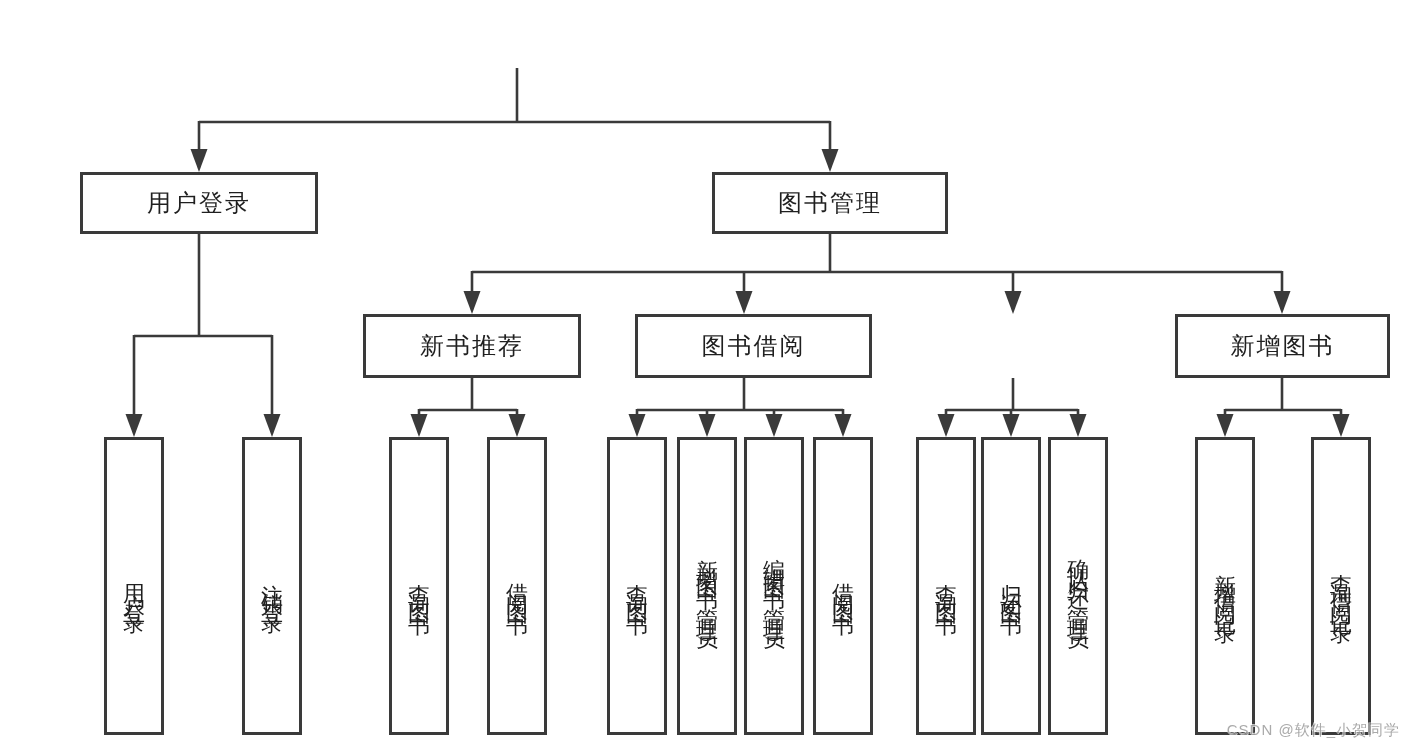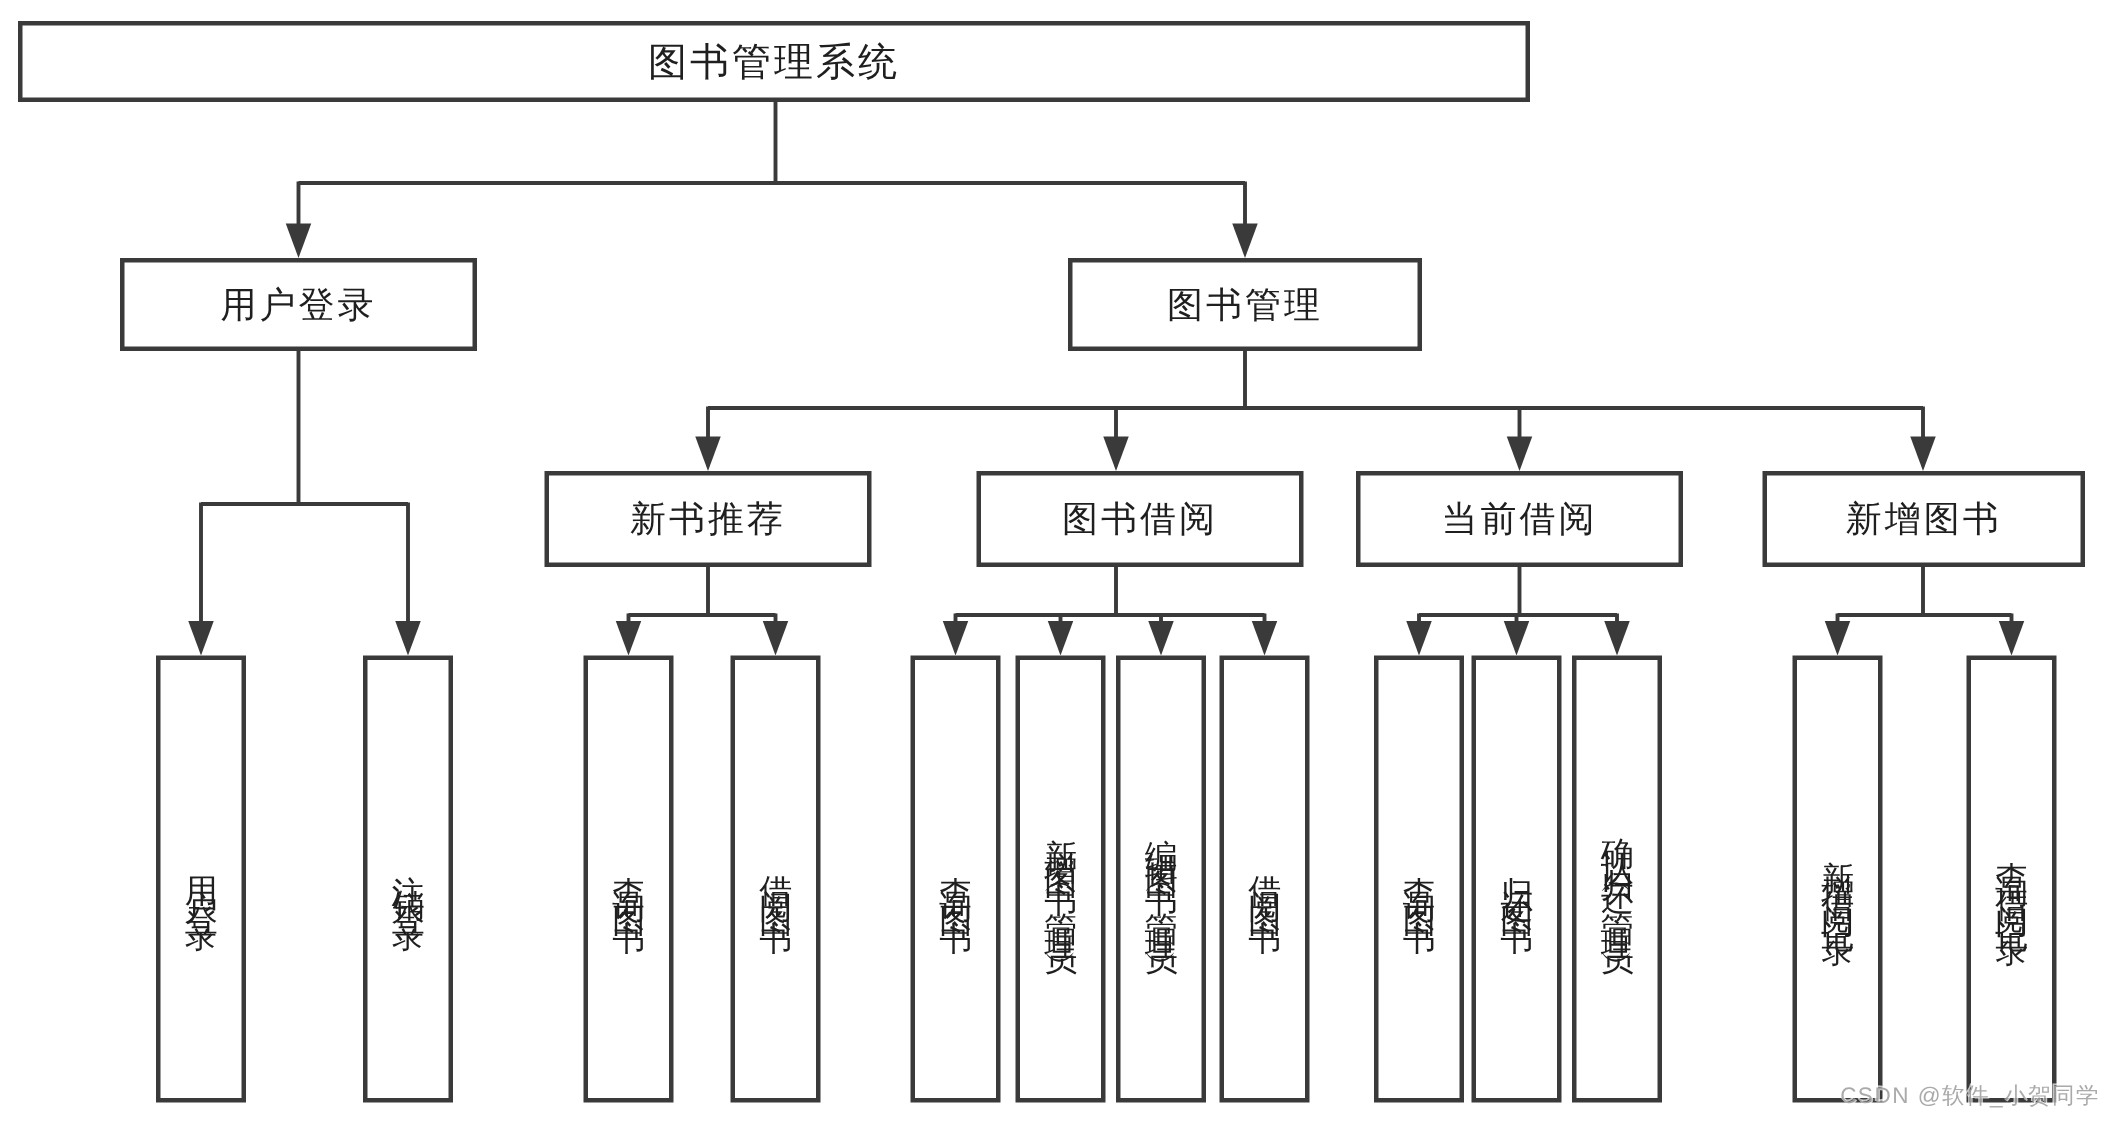--- a/index.html
+++ b/index.html
@@ -90,28 +90,26 @@
       <path d="M765.5 414 L782.5 414 L774 437 Z"></path>
       <path d="M834.5 414 L851.5 414 L843 437 Z"></path>
       <path d="M937.5 414 L954.5 414 L946 437 Z"></path>
       <path d="M1002.5 414 L1019.5 414 L1011 437 Z"></path>
       <path d="M1069.5 414 L1086.5 414 L1078 437 Z"></path>
       <path d="M1216.5 414 L1233.5 414 L1225 437 Z"></path>
       <path d="M1332.5 414 L1349.5 414 L1341 437 Z"></path>
     </g>
   </svg>
 
-  <div class="box hnode rootnode" style="left:12px;top:14px;width:1008px;height:54px;">图书管理系统</div>
 
   <div class="box hnode" style="left:80px;top:172px;width:238px;height:62px;">用户登录</div>
   <div class="box hnode" style="left:712px;top:172px;width:236px;height:62px;">图书管理</div>
 
   <div class="box hnode" style="left:363px;top:314px;width:218px;height:64px;">新书推荐</div>
-  <div class="box hnode" style="left:651px;top:314px;width:218px;height:64px;">图书借阅</div>
-  <div class="box hnode" style="left:904px;top:314px;width:218px;height:64px;">当前借阅</div>
+  <div class="box hnode" style="left:635px;top:314px;width:237px;height:64px;">图书借阅</div>
   <div class="box hnode" style="left:1175px;top:314px;width:215px;height:64px;">新增图书</div>
 
   <div class="box leaf" style="left:104px;top:437px;width:60px;height:298px;">
     <span class="vtext">用户登录</span>
   </div>
   <div class="box leaf" style="left:242px;top:437px;width:60px;height:298px;">
     <span class="vtext">注销登录</span>
   </div>
 
   <div class="box leaf" style="left:389px;top:437px;width:60px;height:298px;">

